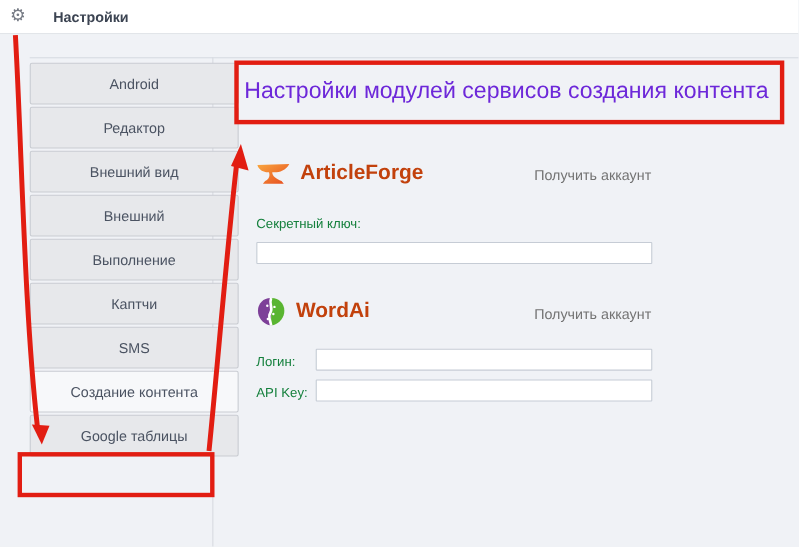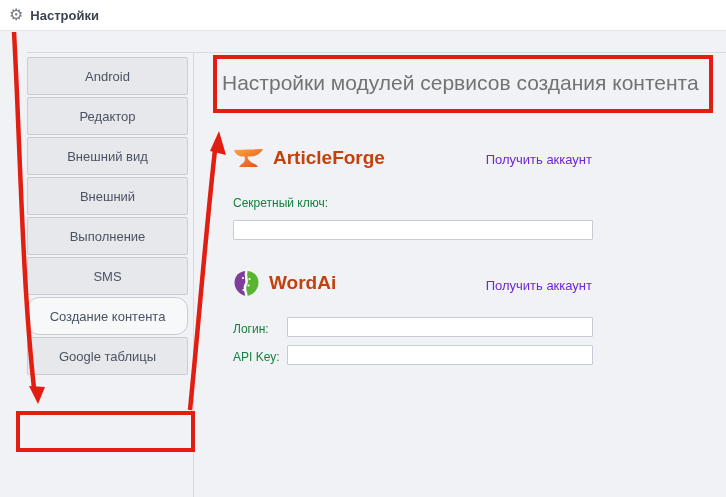--- a/index.html
+++ b/index.html
@@ -14,56 +14,56 @@
   
   .topbar {
     position: absolute; left:0; top:0; width:726px; height:31px;
     background:#ffffff; border-bottom:1px solid #e2e5e9;
     display:flex; align-items:center;
   }
   .topbar .gear {
     font-size:16px; color:#767b85; margin-left:9px; line-height:1;
   }
   .topbar .tb-title {
-    margin-left:7px; font-size:13px; font-weight:bold; color:#3c4452;
+    margin-left:25px; font-size:13px; font-weight:bold; color:#3c4452;
   }
 
   
   .panel-top-border {
     position:absolute; left:27px; right:0; top:52px; height:0;
     border-top:1px solid #d8dbe1;
   }
   .content-left-border {
     position:absolute; left:193px; top:52px; bottom:0; width:0;
     border-left:1px solid #d8dbe1;
   }
 
   
-  .tabstrip { position:absolute; left:27px; top:57px; width:161px; }
+  .tabstrip { position:absolute; left:27px; top:57px; width:190px; }
   .tab {
     height:38px; margin-bottom:2px;
     background:#e7e8eb; border:1px solid #c9ccd2; border-radius:2px;
     display:flex; align-items:center; justify-content:center;
     font-size:13px; color:#4b5362; cursor:pointer;
   }
-  .tab.active { background:#f7f8fa;border-radius:12px; }
+  .tab.active { background:#f7f8fa; }
 
   
   .page-title {
     position:absolute; left:222px; top:71px; width:492px;
-    font-size:21px; color:#737373; white-space:nowrap;
+    font-size:21px; color:#6d28d9; white-space:nowrap;
   }
   .section-header { position:absolute; height:26px; display:flex; align-items:center; }
   .sec1-header { left:233px; top:145px; }
   .sec2-header { left:233px; top:270px; }
   .section-name {
     font-size:19px; font-weight:bold; color:#c2410c; margin-left:9px;
   }
   .get-account {
-    position:absolute; right:134px; font-size:13px; color:#6d28d9;
+    position:absolute; right:134px; font-size:13px; color:#737373;
     text-decoration:none; cursor:pointer;padding-left:36px;
   }
   .link1 { top:152px; }
   .link2 { top:278px; }
 
   .field-label { position:absolute; font-size:12px; color:#15803d; }
   .lbl-secret { left:233px; top:196px; }
   .lbl-login  { left:233px; top:322px; }
   .lbl-apikey { left:233px; top:350px; }
 
@@ -93,20 +93,21 @@
 
 <div class="panel-top-border"></div>
 <div class="content-left-border"></div>
 
 <div class="tabstrip">
   <div class="tab">Android</div>
   <div class="tab">Редактор</div>
   <div class="tab">Внешний вид</div>
   <div class="tab">Внешний</div>
   <div class="tab">Выполнение</div>
+  <div class="tab">Каптчи</div>
   <div class="tab">SMS</div>
   <div class="tab active">Создание контента</div>
   <div class="tab">Google таблицы</div>
 
 </div>
 
 <div class="page-title">Настройки модулей сервисов создания контента</div>
 
 <div class="section-header sec1-header">
   <svg width="31" height="22" viewBox="0 0 31 22">

